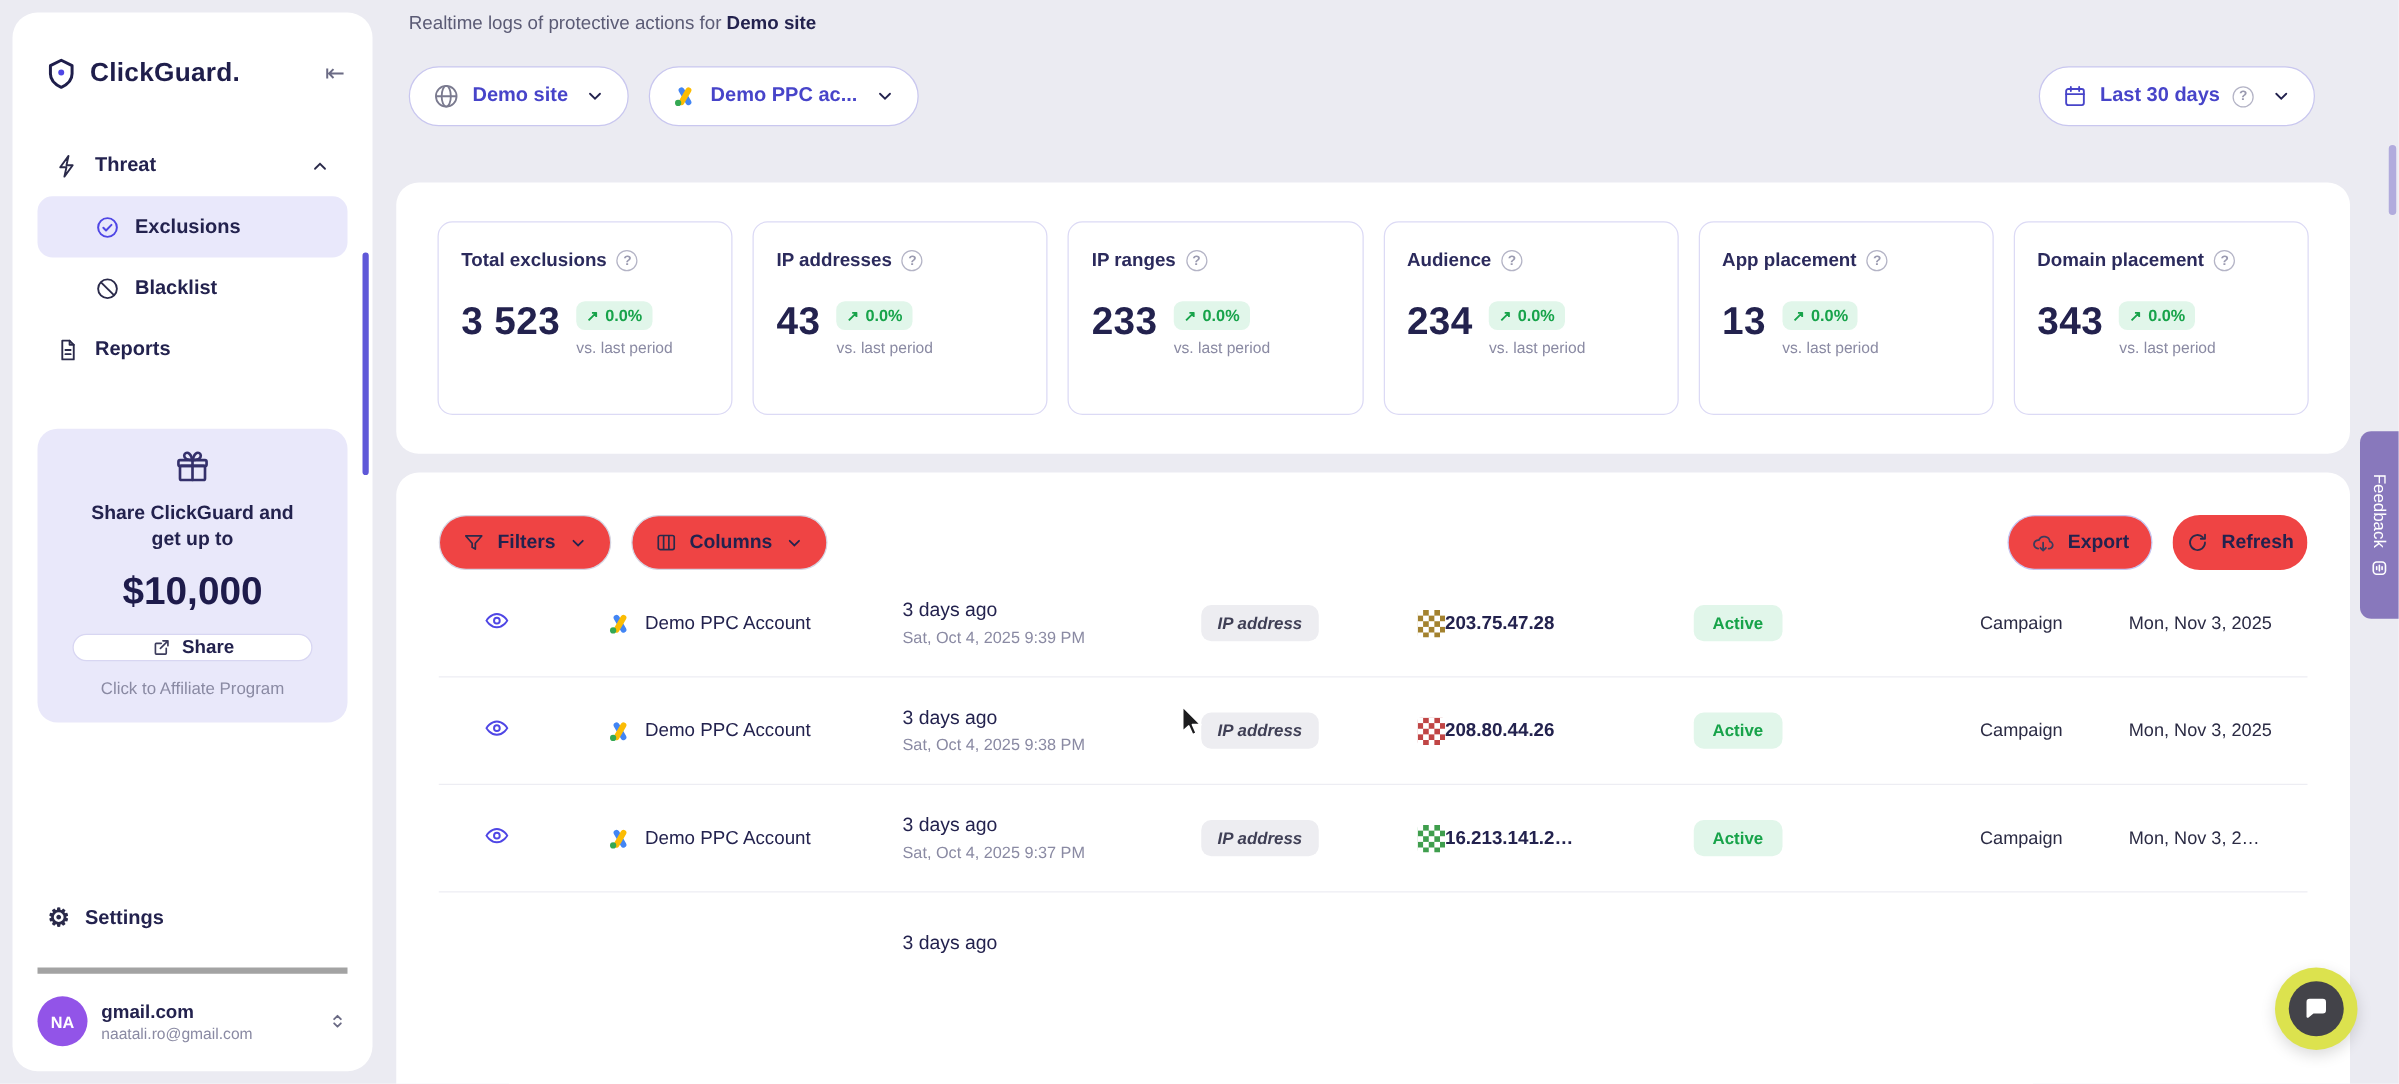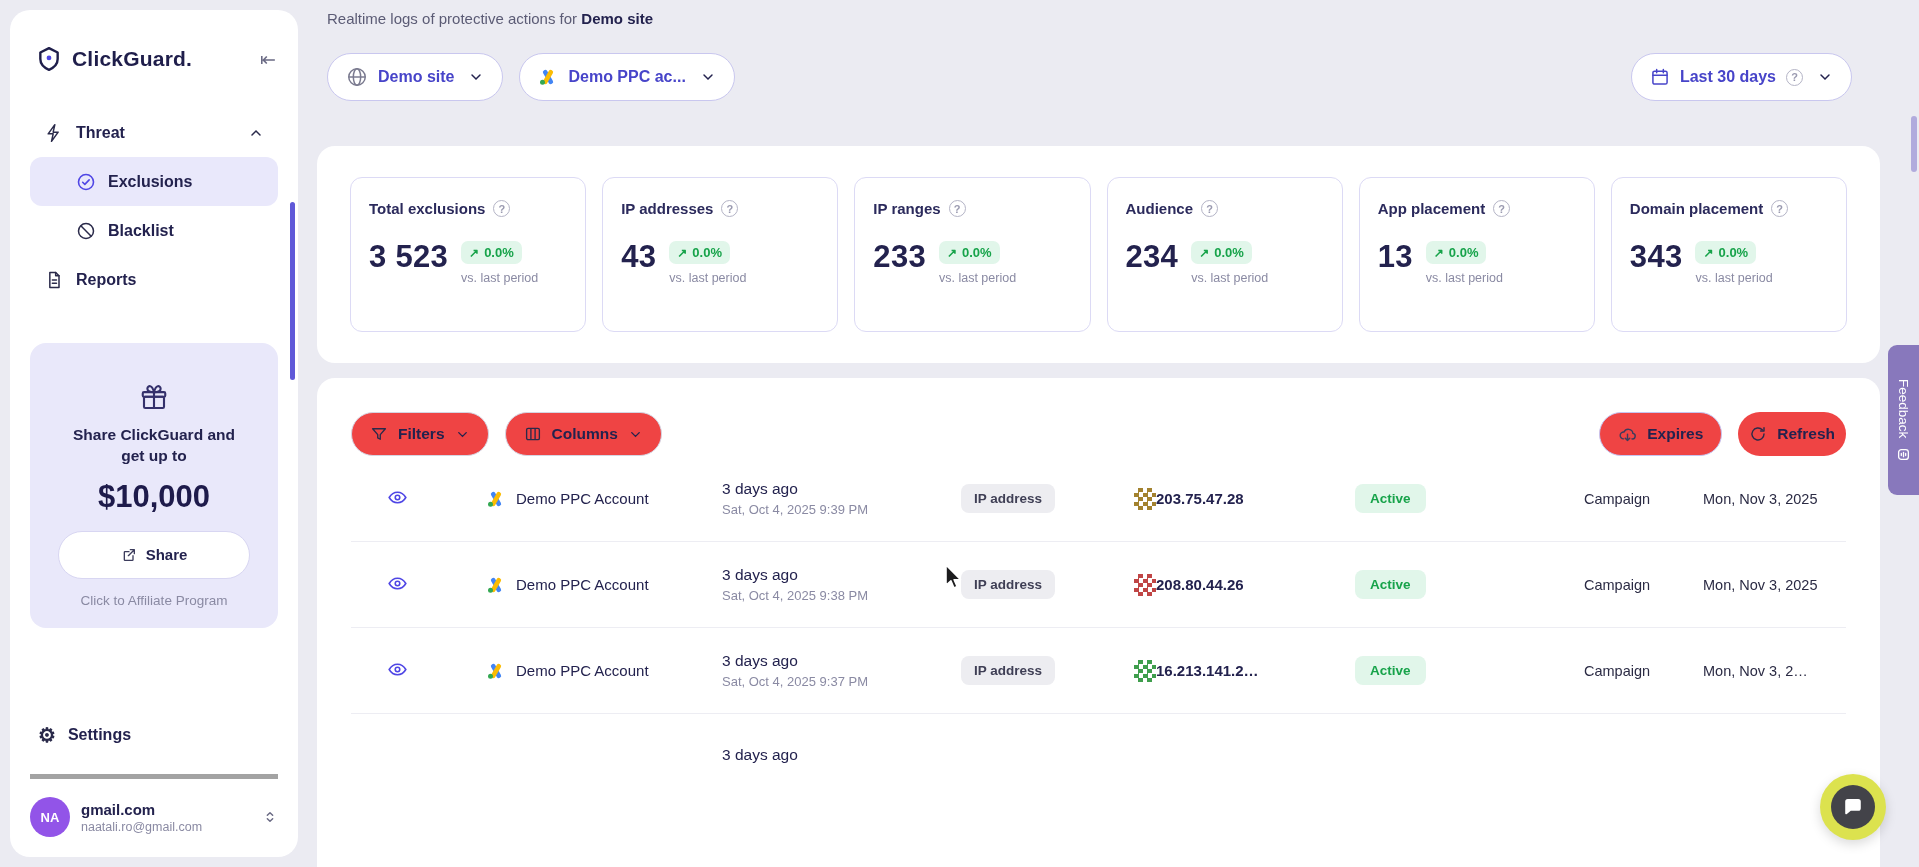--- a/index.html
+++ b/index.html
@@ -27,28 +27,28 @@
   }
   .nav-item.sub { padding-left:46px; }
   .nav-item.active { background:#e9e8fb; }
   .nav-item .chev { margin-left:auto; }
   .side-scroll-thumb {
     position:absolute; right:3px; top:192px; width:5px; height:178px;
     background:#5f58d8; border-radius:3px;
   }
   .promo {
     margin-top:39px; background:#e9e8fa; border-radius:16px;
-    padding:40px 16px 20px; text-align:center;
+    padding:16px 16px 20px; text-align:center;
   }
   .promo-gift { display:flex; justify-content:center; margin-bottom:12px; }
   .promo-line { font-size:15.5px; font-weight:600; color:#23224e; line-height:1.35; max-width:180px; margin:0 auto; }
   .promo-amount { font-size:31px; font-weight:800; color:#1e1b4b; margin:12px 0 16px; }
   .share-btn {
     display:flex; align-items:center; justify-content:center; gap:9px;
-    height:48px; margin:0 12px; background:#fff; border:1.5px solid #d8d6f2;
+    height:22px; margin:0 12px; background:#fff; border:1.5px solid #d8d6f2;
     border-radius:999px; font-size:15px; font-weight:600; color:#23224e; cursor:pointer;
   }
   .promo-footer { margin-top:14px; font-size:13.5px; color:#8a8aa3; }
   .settings-row { margin-top:auto; display:flex; align-items:center; gap:12px; padding:0 8px; height:46px; font-size:16px; font-weight:600; cursor:pointer; }
   .gear-glyph { font-size:20px; color:#2a2a4a; line-height:1; }
   .user-row {
     border-top:5px solid #a3a3a3; margin-top:16px; padding-top:18px;
     display:flex; align-items:center; gap:11px; cursor:pointer;
   }
   .avatar {
@@ -113,21 +113,21 @@
   .thead .hx { max-width:78px; line-height:1.35; }
   .c-details { padding-left:26px; }
   .trow { height:86px; border-bottom:1px solid #ededf3; font-size:15px; color:#23224e; }
   .trow:last-child { border-bottom:none; }
   .eye { margin-left:10px; cursor:pointer; display:inline-flex; }
   .cell-acc { display:flex; align-items:center; gap:10px; font-weight:500; }
   .cell-time .t1 { display:block; font-size:15.5px; color:#23224e; }
   .cell-time .t2 { display:block; font-size:13px; color:#8a8aa3; margin-top:4px; }
   .type-badge {
     display:inline-block; background:#ededf1; color:#3f3f55; border-radius:8px;
-    padding:7px 13px; font-size:13.5px; font-weight:600;
+    padding:7px 13px; font-size:13.5px; font-weight:600;font-style:italic;
   }
   .cell-ent { display:flex; align-items:center; font-weight:600; }
   .identicon {
     width:22px; height:22px; border-radius:3px; flex:none; background-color:#fff;
     background-image:repeating-conic-gradient(currentColor 0 25%, transparent 0 50%);
     background-size:9px 9px;
   }
   .id-0 { color:#a3822f; } .id-1 { color:#c04545; } .id-2 { color:#3f9e4d; }
   .status-badge {
     display:inline-block; background:#e1f6ea; color:#17a34a; border-radius:8px;
@@ -422,21 +422,21 @@
         </span>
       </button>
 
       <button class="tool-btn export-btn">
         <span>
           <svg width="19" height="19" viewBox="0 0 24 24" fill="none" stroke="#3c3c5c" stroke-width="1.8" stroke-linecap="round" stroke-linejoin="round">
             <path d="M7 17.5a4.3 4.3 0 1 1 .7-8.55A5.8 5.8 0 0 1 18.8 10.6 3.5 3.5 0 0 1 17.6 17.5"></path>
             <path d="M12 11.5v8M12 19.5l-2.8-2.8M12 19.5l2.8-2.8"></path>
           </svg>
         </span>
-        <span>Expires</span>
+        <span>Export</span>
       </button>
       <button class="tool-btn refresh-btn">
         <span>
           <svg width="18" height="18" viewBox="0 0 24 24" fill="none" stroke="#2a2a4a" stroke-width="1.9" stroke-linecap="round" stroke-linejoin="round">
             <path d="M20 12a8 8 0 1 1-2.3-5.6"></path>
               <path d="M20 3.5V8h-4.5"></path>
           </svg>
         </span>
         <span>Refresh</span>
       </button>

